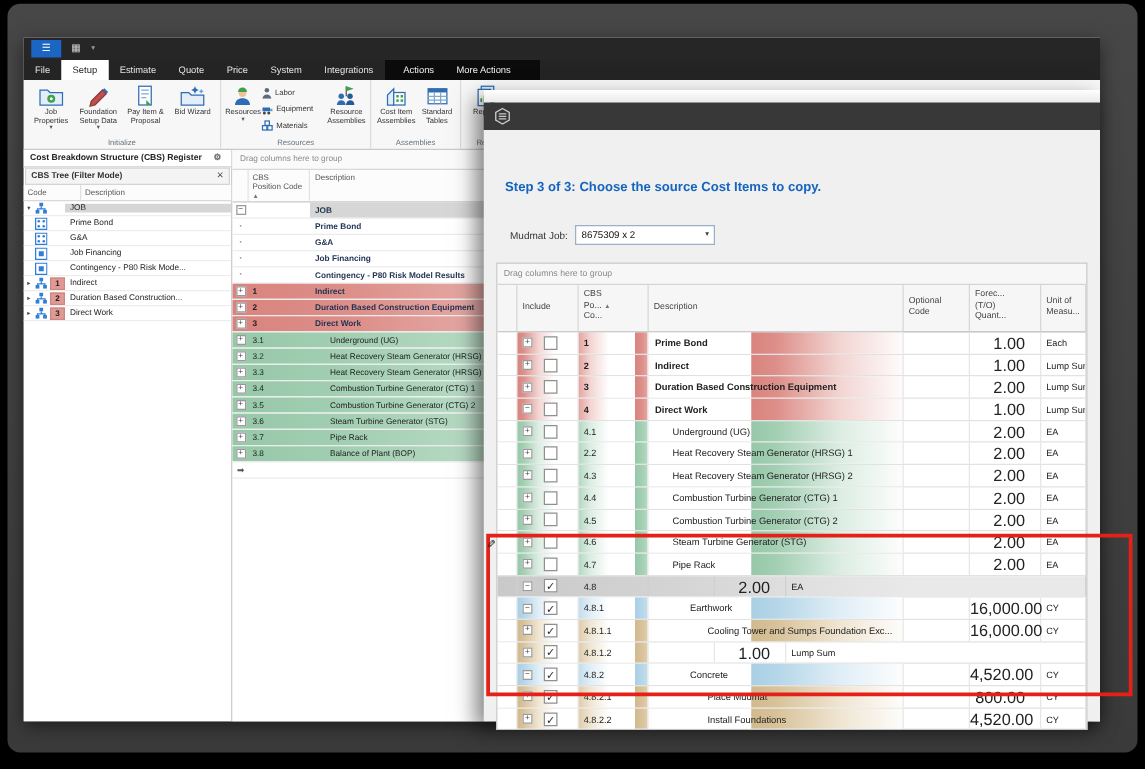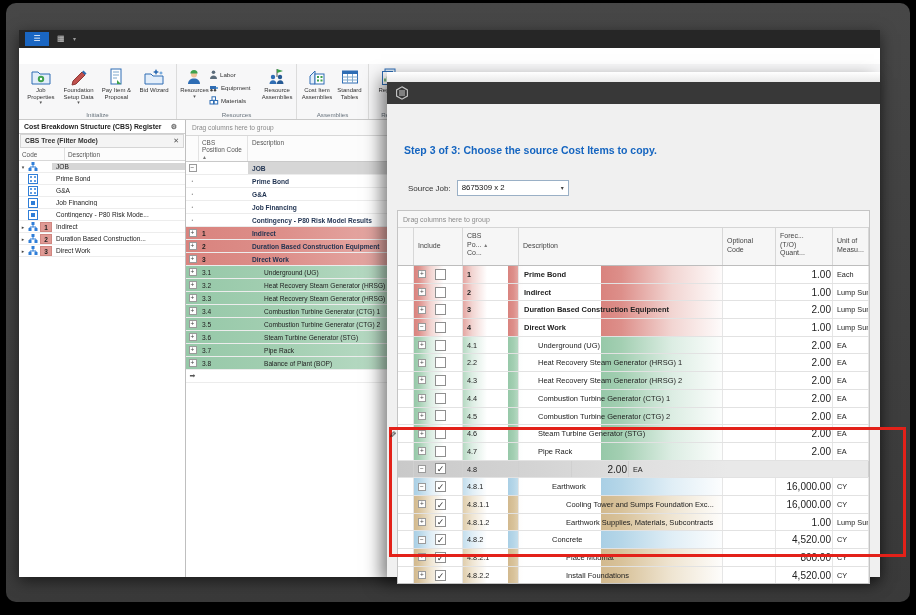--- a/index.html
+++ b/index.html
@@ -101,21 +101,21 @@
   .dgrow > div { border-right:1px solid #e6e6e6; }
   .c-ind { width:16px; flex:none; background:#fff; }
   .c-inc { width:49px; flex:none; display:flex; align-items:center; }
   .c-inc .exp { margin-left:4px; }
   .cbx { width:11px; height:11px; border:1px solid #8f8f8f; background:#fff; margin-left:9px; font-size:9px;
          line-height:10px; text-align:center; color:#333; }
   .c-code { width:56px; flex:none; font-size:7.3px; line-height:17px; padding-left:4px; color:#222; }
   .c-desc { width:204px; flex:none; font-size:7.5px; line-height:17px; padding-left:5px; color:#222;
             white-space:nowrap; overflow:hidden; }
   .c-opt { width:53px; flex:none; }
-  .c-fc { width:57px; flex:none; font-size:10px; line-height:17px; text-align:right; padding-right:1px; color:#222; }
+  .c-fc { width:57px; flex:none; font-size:13px; line-height:17px; text-align:right; padding-right:12px; color:#222; }
   .c-unit { flex:1; font-size:7.3px; line-height:17px; padding-left:4px; color:#222; white-space:nowrap; overflow:hidden; }
   .lvl0 .c-desc { font-weight:bold; } .lvl0 .c-code { font-weight:bold; }
   .lvl1 .c-desc { padding-left:19px; } .lvl2 .c-desc { padding-left:33px; } .lvl3 .c-desc { padding-left:47px; }
   .c-red   { background:linear-gradient(90deg,#d9837e 0,#dd8f8a 10%,#f2d5d2 35%,#fff 62%); }
   .c-green { background:linear-gradient(90deg,#96c8a8 0,#a3cfb2 10%,#dcede3 35%,#fff 62%); }
   .c-blue  { background:linear-gradient(90deg,#a9cfe5 0,#b5d6e8 10%,#e0eef6 35%,#fff 62%); }
   .c-tan   { background:linear-gradient(90deg,#d2b98e 0,#d8c29a 10%,#efe5d2 35%,#fff 62%); }
   .c-sel   { background:linear-gradient(90deg,#c9c9c9 0,#d4d4d4 30%,#e9e9e9 70%); }
   .c-sel > div { border-right-color:#d0d0d0; }
   
@@ -129,20 +129,33 @@
 
 <div class="desktop"></div>
 
 <div class="appwin">
   <div class="titlebar">
     <div class="hamburger">☰</div>
     <div class="qat">▦</div>
     <div class="qat-caret">▾</div>
   </div>
 
+  <div class="tabstrip">
+    <div class="tab">File</div>
+    <div class="tab active">Setup</div>
+    <div class="tab">Estimate</div>
+    <div class="tab">Quote</div>
+    <div class="tab">Price</div>
+    <div class="tab">System</div>
+    <div class="tab">Integrations</div>
+    <div class="darkseg">
+      <div class="tab">Actions</div>
+      <div class="tab">More Actions</div>
+    </div>
+  </div>
 
   <div class="ribbon">
 
     <div class="rgroup" style="width:158px">
       <div class="rbtn">
         <span class="ric">
           <svg width="20" height="18" viewBox="0 0 20 18">
               <path d="M1 4h6l2 2h10v10H1z" fill="#e3eefa" stroke="#2e6db4"></path>
               <circle cx="10" cy="11" r="3.2" fill="#3fa14c"></circle>
               <circle cx="10" cy="11" r="1.2" fill="#fff"></circle>
@@ -545,21 +558,21 @@
     <span class="dlg-logo">
       <svg width="14" height="14" viewBox="0 0 14 14">
           <path d="M7 .8l5.4 3.1v6.2L7 13.2 1.6 10.1V3.9z" fill="none" stroke="#c8c8c8" stroke-width="1.1"></path>
           <path d="M4 5h6M4 7h6M4 9h6" stroke="#c8c8c8" stroke-width="1"></path>
         </svg>
     </span>
   </div>
   <div class="dlg-body">
     <div class="step-title">Step 3 of 3: Choose the source Cost Items to copy.</div>
     <div class="srcrow">
-      <span class="srclab">Source Job:</span>
+      <span class="srclab">Mudmat Job:</span>
       <span class="select">
         <span>8675309 x 2</span>
         <span class="sel-caret">▾</span>
       </span>
     </div>
     <div class="dgrid">
       <div class="dband">Drag columns here to group</div>
       <div class="dhead">
         <div class="dh-ind"></div>
         <div class="dh-inc">Include</div>
@@ -752,21 +765,20 @@
           <div class="c-fc">16,000.00</div>
           <div class="c-unit">CY</div>
         </div>
       <div class="dgrow lvl3">
           <div class="c-ind"></div>
           <div class="c-inc c-tan">
             <span class="exp">+</span>
             <span class="cbx">✓</span>
           </div>
           <div class="c-code c-tan" style="background-position:-65px 0">4.8.1.2</div>
-          <div class="c-desc c-tan" style="background-position:-121px 0">Earthwork Supplies, Materials, Subcontracts</div>
           <div class="c-opt"></div>
           <div class="c-fc">1.00</div>
           <div class="c-unit">Lump Sum</div>
         </div>
       <div class="dgrow lvl2">
           <div class="c-ind"></div>
           <div class="c-inc c-blue">
             <span class="exp">−</span>
             <span class="cbx">✓</span>
           </div>

